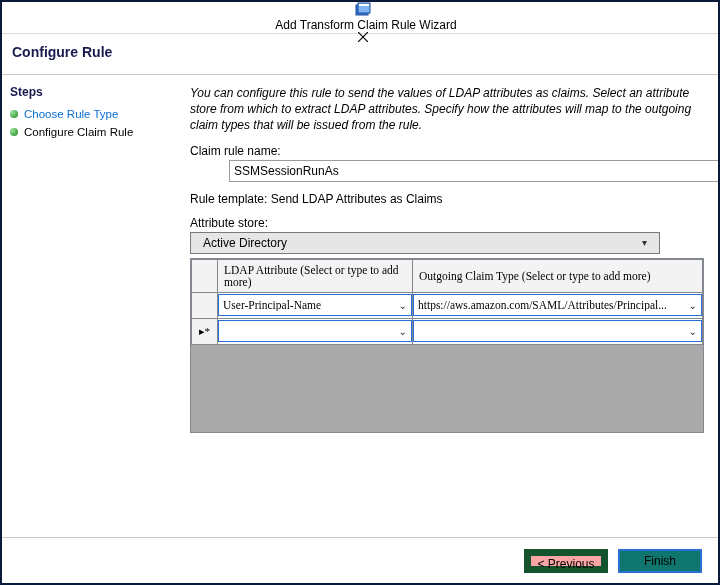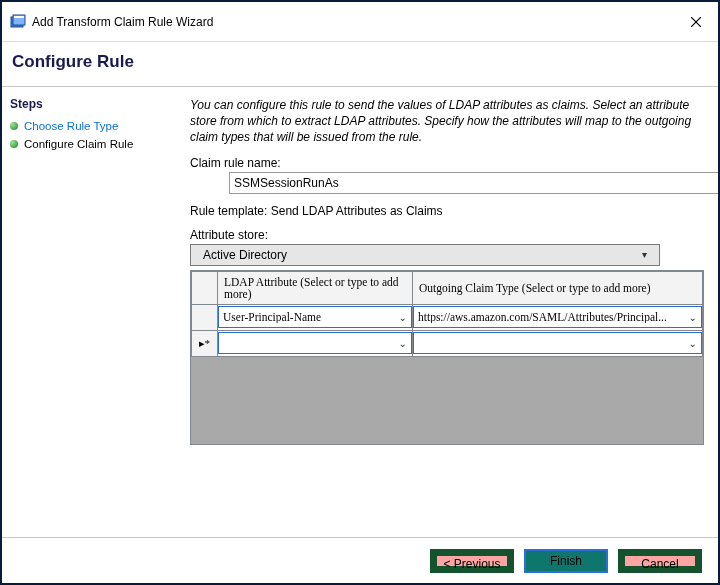--- a/index.html
+++ b/index.html
@@ -1,26 +1,26 @@
 <!DOCTYPE html>
 <html><head>
 <meta charset="utf-8">
 <style>
   * { box-sizing: border-box; }
   html, body { margin:0; padding:0; font-family: "Segoe UI", Tahoma, sans-serif; font-size:12px; color:#000; }
   .window {
     width:720px; height:585px; border:2px solid #0a1a3a; background:#fff; position:relative; display:flex; flex-direction:column;
   }
   .titlebar {
-    height:40px; display:flex; align-items:center; padding:0 2px 0 8px; border-bottom:1px solid #ddd;
+    height:32px; display:flex; align-items:center; padding:0 2px 0 8px; border-bottom:1px solid #ddd;flex-direction:column;
   }
   .titlebar .title { margin-left:6px; flex:1; }
   .close-btn { width:40px; height:28px; display:flex; align-items:center; justify-content:center; cursor:default;}
   .header-area { padding:10px 10px 14px 10px; border-bottom:1px solid #c8c8c8;}
-  .header-area h1 { margin:0; font-size:17px; font-weight:600; color:#1a1a4f;}
+  .header-area h1 { margin:0; font-size:14px; font-weight:600; color:#1a1a4f;}
   .content-row { display:flex; flex:1; min-height:0;}
   .sidebar {
     width:176px; padding:10px 8px; border-right:1px solid #fff;
   }
   .sidebar .steps-hdr { font-weight:600; margin-bottom:6px; color:#1a1a4f;}
   .step { display:flex; align-items:center; gap:6px; padding:3px 0; font-size:11.5px;}
   .step .bullet { width:8px; height:8px; border-radius:50%; background:radial-gradient(circle at 30% 30%, #9be29b, #1c8a1c);}
   .step a { color:#0a6fd8; text-decoration:none; }
   .main {
     flex:1; padding:10px 14px 6px 12px; overflow:hidden;
@@ -163,16 +163,15 @@
           </tbody>
         </table>
       </div>
     </div>
 
   </div>
 
   <div class="footer">
     <button class="btn">&lt; Previous</button>
     <button class="btn default">Finish</button>
-    <button class="btn">Cancel</button>
   </div>
 
 </div>
 
 </body></html>

